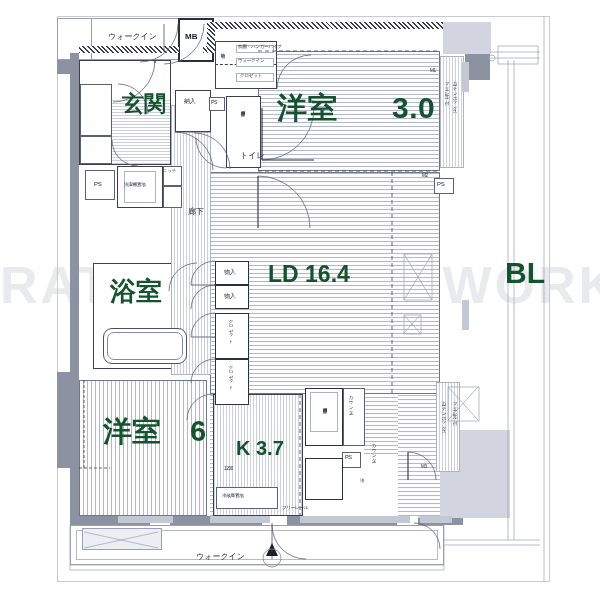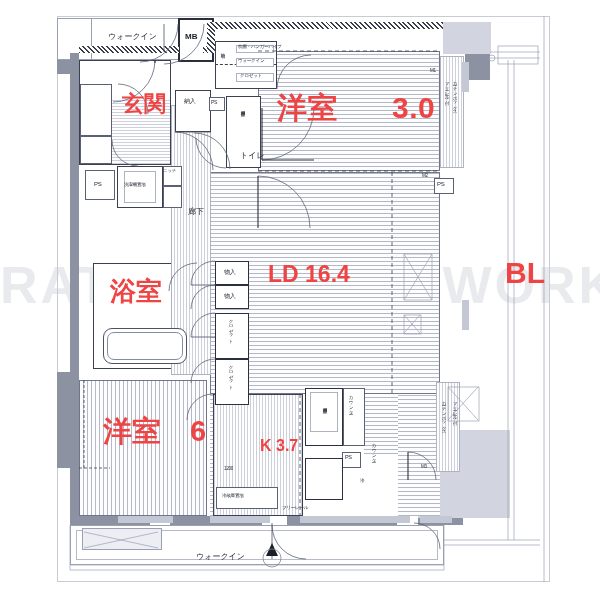--- a/index.html
+++ b/index.html
@@ -45,21 +45,21 @@
       rgba(255,255,255,0) .6px, rgba(255,255,255,0) 3px);
     background-color:#fefeff;
   }
   .hatchdiag{
     background-image:repeating-linear-gradient(45deg,
       #3a3f4d 0px,#3a3f4d 1.4px,#ffffff 1.4px,#ffffff 3.4px);
   }
   .dashh{border-top:1px dashed #3c4150;}
 
   
-  .lbl{position:absolute;color:#ef4444;white-space:nowrap;line-height:1;}
+  .lbl{position:absolute;color:#14532d;white-space:nowrap;line-height:1;}
   .big{font-weight:bold;font-size:30px;letter-spacing:.5px;}
   .big2{font-weight:bold;font-size:29px;}
   .sm{font-size:8px;color:#1b1f29;}
   .xs{font-size:6px;color:#242833;letter-spacing:-.2px;}
   .xxs{font-size:4.6px;color:#2a2e39;letter-spacing:-.3px;}
   .vert{writing-mode:vertical-rl;text-orientation:upright;}
 
   
   #wm{position:absolute;left:0;top:255px;width:600px;text-align:center;
       font-size:52px;font-weight:bold;color:rgba(125,132,150,.17);
@@ -274,21 +274,21 @@
 
   <div class="lbl big2" style="left:268px;top:263px;font-size:23px;">LD 16.4</div>
 
   <div class="lbl big2" style="left:473px;top:258px;font-size:30px;margin-left:32px;">BL</div>
 
   <div class="lbl big2" style="left:110px;top:278px;font-size:26px;">浴室</div>
 
   <div class="lbl big2" style="left:103px;top:417px;font-size:29px;">洋室</div>
   <div class="lbl big2" style="left:190px;top:417px;font-size:29px;">6</div>
 
-  <div class="lbl big2" style="left:260px;top:438px;font-size:16px;">K 3.7</div>
+  <div class="lbl big2" style="left:236px;top:438px;font-size:20px;">K 3.7</div>
 
   <div class="lbl big2" style="left:122px;top:93px;font-size:22px;">玄関</div>
 
   <div class="lbl sm" style="left:108px;top:33px;">ウォークイン</div>
   <div class="lbl sm" style="left:185px;top:33px;font-weight:bold;">MB</div>
   <div class="lbl sm" style="left:240px;top:152px;">トイレ</div>
   <div class="lbl sm" style="left:188px;top:208px;">廊下</div>
   <div class="lbl sm" style="left:196px;top:553px;">ウォークイン</div>
   <div class="lbl xs" style="left:224px;top:269px;">物入</div>
   <div class="lbl xs" style="left:224px;top:293px;">物入</div>

